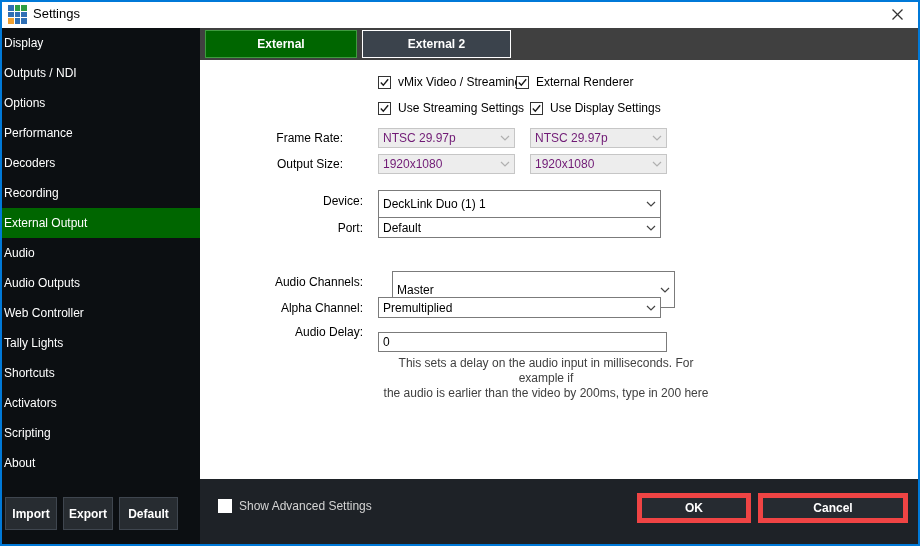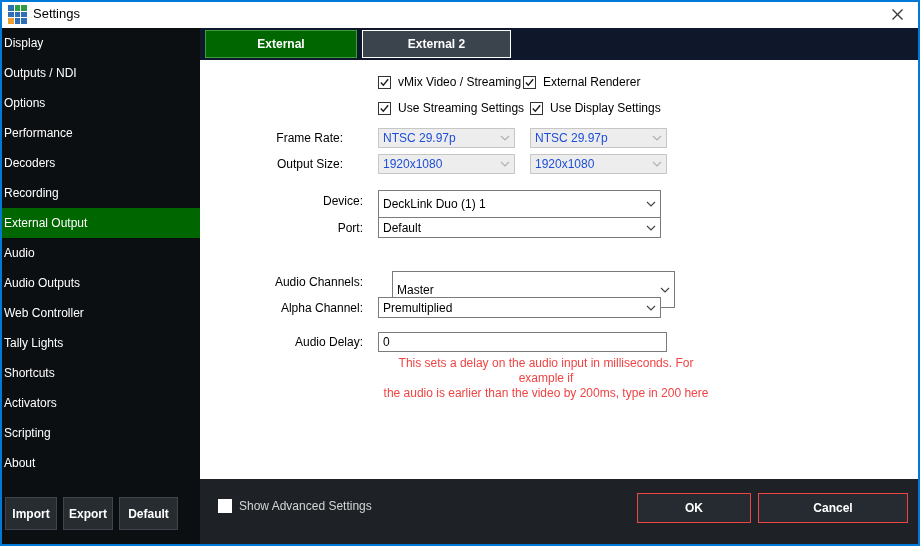--- a/index.html
+++ b/index.html
@@ -21,50 +21,50 @@
   .sidebar { position:absolute; left:0; top:28px; width:200px; height:518px; background:#0c0f12; z-index:4; }
   .side-item { height:30px; line-height:30px; padding-left:4px; font-size:12px; color:#ffffff; cursor:pointer; }
   .side-item.selected { background:#006600; }
   .side-btn { position:absolute; background:#272c31; border:1px solid #3f464f; color:#fff; font-size:12px; font-weight:bold;
               display:flex; align-items:center; justify-content:center; cursor:pointer; }
   #btn-import { left:5px;  top:469px; width:52px; height:33px; }
   #btn-export { left:63px; top:469px; width:50px; height:33px; }
   #btn-default{ left:119px;top:469px; width:59px; height:33px; }
 
   
-  .tabrow { position:absolute; left:200px; top:28px; width:720px; height:32px; background:#0f172a; z-index:3; }
+  .tabrow { position:absolute; left:200px; top:28px; width:720px; height:32px; background:#404040; z-index:3; }
   .tab { position:absolute; top:2px; height:28px; line-height:26px; text-align:center; font-size:12px; font-weight:bold; color:#fff; cursor:pointer; }
   .tab.active   { left:5px;   width:152px; background:#006600; border:1px solid #3f9b3f; }
   .tab.inactive { left:162px; width:149px; background:#3b434c; border:1px solid #ffffff; }
 
   
   .main { position:absolute; left:200px; top:60px; width:720px; height:419px; background:#ffffff; z-index:2; }
 
   .win-checkbox { position:absolute; display:flex; align-items:center; gap:7px; cursor:pointer; }
   .cb-box { width:13px; height:13px; background:#fff; border:1px solid #333; display:flex; align-items:center; justify-content:center; flex:none; }
   .cb-box svg { display:none; }
   .win-checkbox.checked .cb-box svg { display:block; }
   .cb-label { font-size:12px; color:#000; white-space:nowrap; }
 
   .form-label { position:absolute; font-size:12px; color:#000; text-align:right; }
   .combo { position:absolute; background:#fff; border:1px solid #7b7b7b; display:flex; align-items:center; cursor:pointer; }
   .combo .combo-text { flex:1; font-size:12px; color:#000; padding-left:4px; white-space:nowrap; overflow:hidden; }
   .combo .chev { flex:none; width:18px; display:flex; align-items:center; justify-content:center; }
   .combo.disabled { background:#ededed; border-color:#c6c6c6; cursor:default; }
-  .combo.disabled .combo-text { color:#1d4ed8; }
+  .combo.disabled .combo-text { color:#701a75; }
 
   .text-input { position:absolute; border:1px solid #7b7b7b; font-size:12px; font-family:inherit; padding:0 4px; color:#000; background:#fff; }
 
-  .help-text { position:absolute; left:178px; top:296px; width:336px; font-size:12px; line-height:15px; color:#ef4444; text-align:center; }
+  .help-text { position:absolute; left:178px; top:296px; width:336px; font-size:12px; line-height:15px; color:#404040; text-align:center; }
 
   
   .footer { position:absolute; left:200px; top:479px; width:720px; height:67px; background:#1e2227; z-index:3; }
   .footer .win-checkbox .cb-box { width:14px; height:14px; border:none; }
   .footer .cb-label { color:#d4d4d4; }
-  .dlg-btn { position:absolute; background:#262b31; border:1px solid #ef4444; color:#fff; font-size:12px; font-weight:bold;
+  .dlg-btn { position:absolute; background:#262b31; border:5px solid #ef4444; color:#fff; font-size:12px; font-weight:bold;
              display:flex; align-items:center; justify-content:center; cursor:pointer; }
   #btn-ok     { left:437px; top:14px; width:114px; height:30px; }
   #btn-cancel { left:558px; top:14px; width:150px; height:30px; }
 </style>
 </head>
 <body>
 
 <div class="window">
 
   <div class="titlebar">
@@ -118,21 +118,21 @@
   <div class="main">
 
     <div class="win-checkbox checked" style="left:178px; top:15px;">
       <span class="cb-box">
           <svg width="11" height="11" viewBox="0 0 12 12">
             <polyline points="2,6 4.7,9 10,2.5" fill="none" stroke="#1a1a1a" stroke-width="1.5"></polyline>
           </svg>
         </span>
       <span class="cb-label">vMix Video / Streaming</span>
     </div>
-    <div class="win-checkbox checked" style="left:323px; top:15px;">
+    <div class="win-checkbox checked" style="left:316px; top:15px;">
       <span class="cb-box">
           <svg width="11" height="11" viewBox="0 0 12 12">
             <polyline points="2,6 4.7,9 10,2.5" fill="none" stroke="#1a1a1a" stroke-width="1.5"></polyline>
           </svg>
         </span>
       <span class="cb-label">External Renderer</span>
     </div>
     <div class="win-checkbox checked" style="left:178px; top:41px;">
       <span class="cb-box">
           <svg width="11" height="11" viewBox="0 0 12 12">
@@ -219,21 +219,21 @@
     <div class="form-label" style="left:0; top:241px; width:163px;">Alpha Channel:</div>
     <div class="combo" style="left:178px; top:237px; width:283px; height:21px;">
       <span class="combo-text">Premultiplied</span>
       <span class="chev">
           <svg width="10" height="6" viewBox="0 0 10 6">
             <polyline points="1,1 5,5 9,1" fill="none" stroke="#444" stroke-width="1.2"></polyline>
           </svg>
         </span>
     </div>
 
-    <div class="form-label" style="left:0; top:275px; width:163px;">Audio Delay:</div>
+    <div class="form-label" style="left:0; top:265px; width:163px;">Audio Delay:</div>
     <input class="text-input" style="left: 178px; top: 272px; width: 289px; height: 20px;" value="0">
 
     <div class="help-text">
       <div>This sets a delay on the audio input in milliseconds. For example if</div>
       <div>the audio is earlier than the video by 200ms, type in 200 here</div>
     </div>
   </div>
 
   <div class="footer">
     <div class="win-checkbox" style="left:18px; top:20px;">

